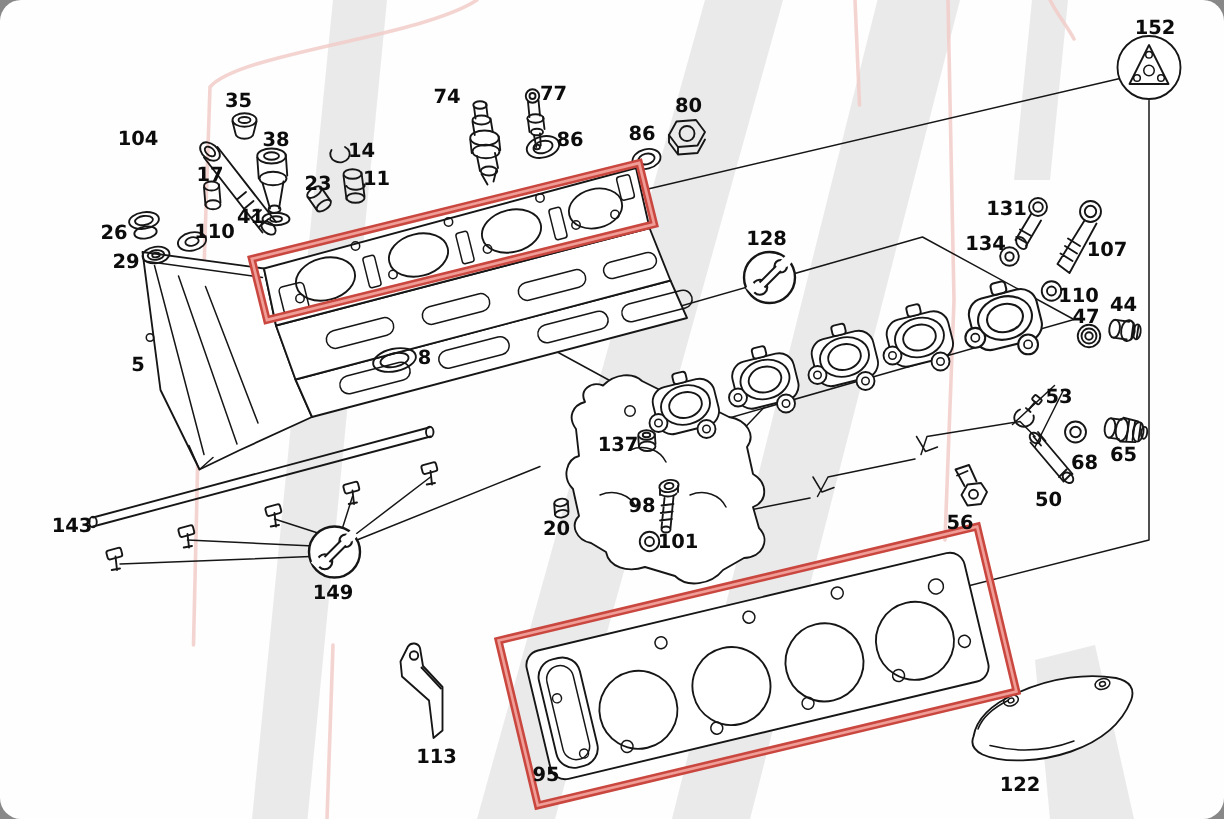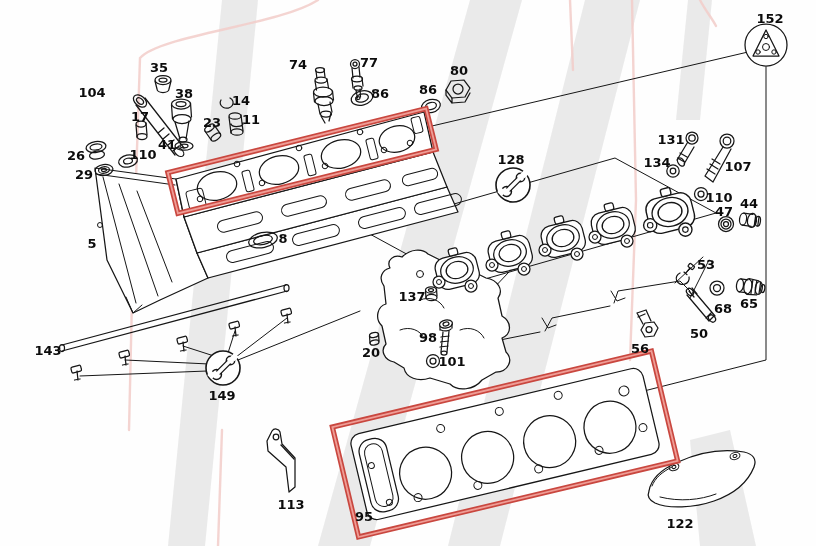--- a/index.html
+++ b/index.html
@@ -1,21 +1,21 @@
 <!DOCTYPE html>
 <html style="--bg: #fefefe; --line: #161616; --label: #0c0c0c; --hl-dark: #c9473f; --hl-light: #ef9d96; --wm-gray: #e3e3e3; --wm-pink: #f2cdc9;"><head>
 <meta charset="utf-8">
 <style>
   :root{
     --line:#161616; --label:#0c0c0c; --bg:#fefefe;
     --hl-dark:#c9473f; --hl-light:#ef9d96;
     --wm-gray:#e3e3e3; --wm-pink:#f2cdc9;
   }
   html,body{margin:0;padding:0;background:#888;}
-  #stage{width:816px;height:546px;background:var(--bg);position:relative;overflow:hidden;}
+  #stage{width:816px;height:546px;background:var(--bg);position:relative;overflow:hidden;border-radius:14px;}
   svg{display:block}
   .ln{fill:none;stroke:var(--line);stroke-width:1.25;stroke-linecap:round;stroke-linejoin:round}
   .lnw{fill:#fff;stroke:var(--line);stroke-width:1.25;stroke-linecap:round;stroke-linejoin:round}
   .thin{stroke-width:1}
   .label{font:bold 13px "DejaVu Sans","Liberation Sans",sans-serif;fill:var(--label)}
   .wm{fill:var(--wm-gray);opacity:.75}
   .wmp{fill:none;stroke:var(--wm-pink);stroke-width:2.4;opacity:.85;stroke-linecap:round}
 </style>
 </head>
 <body>

